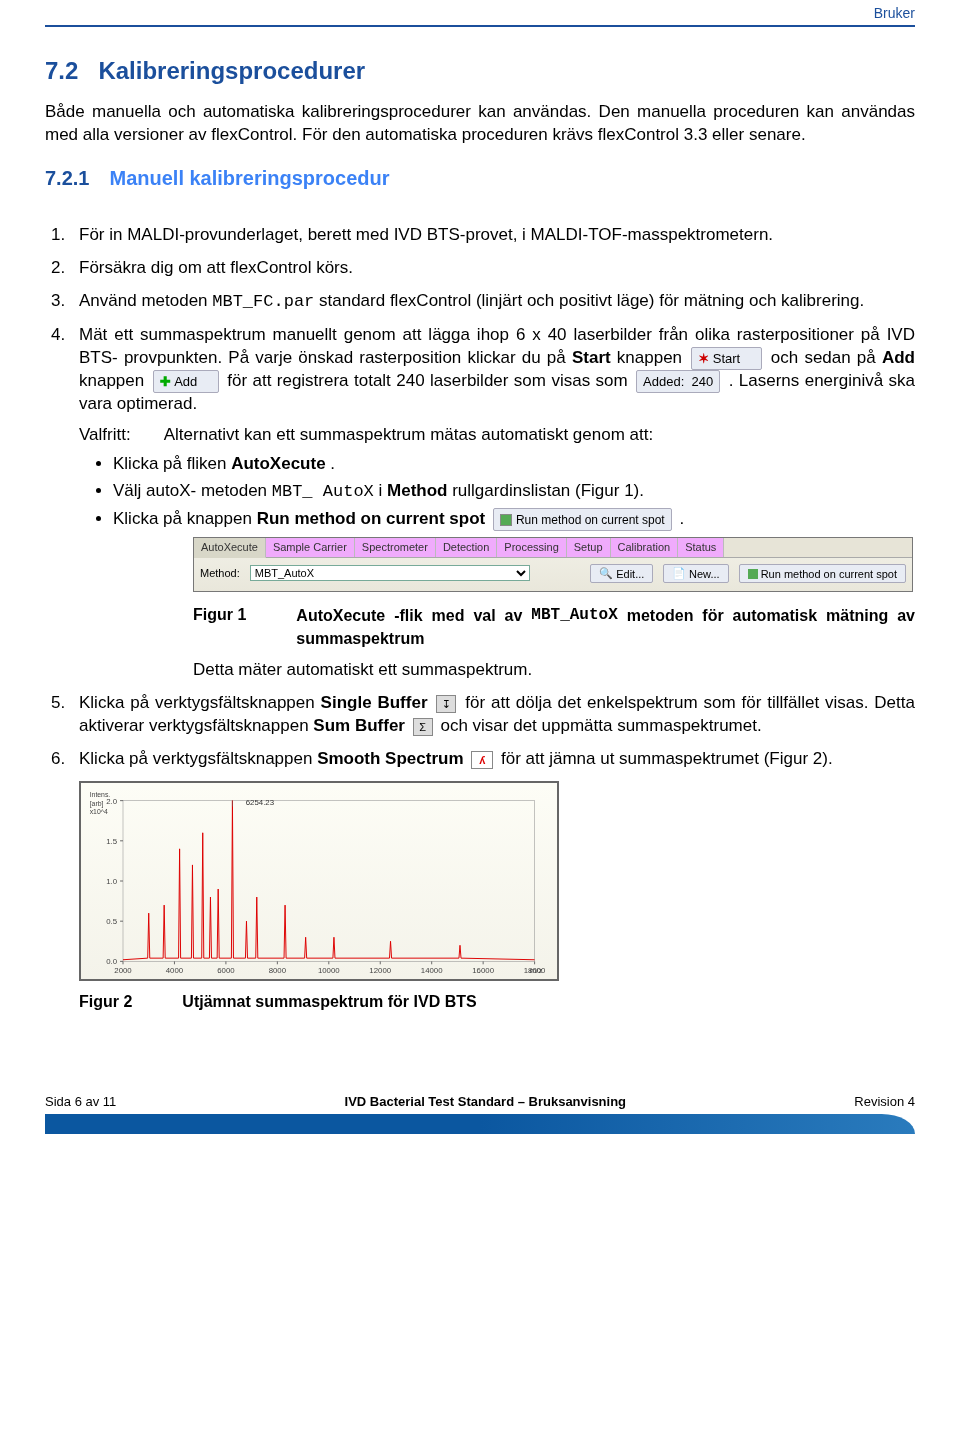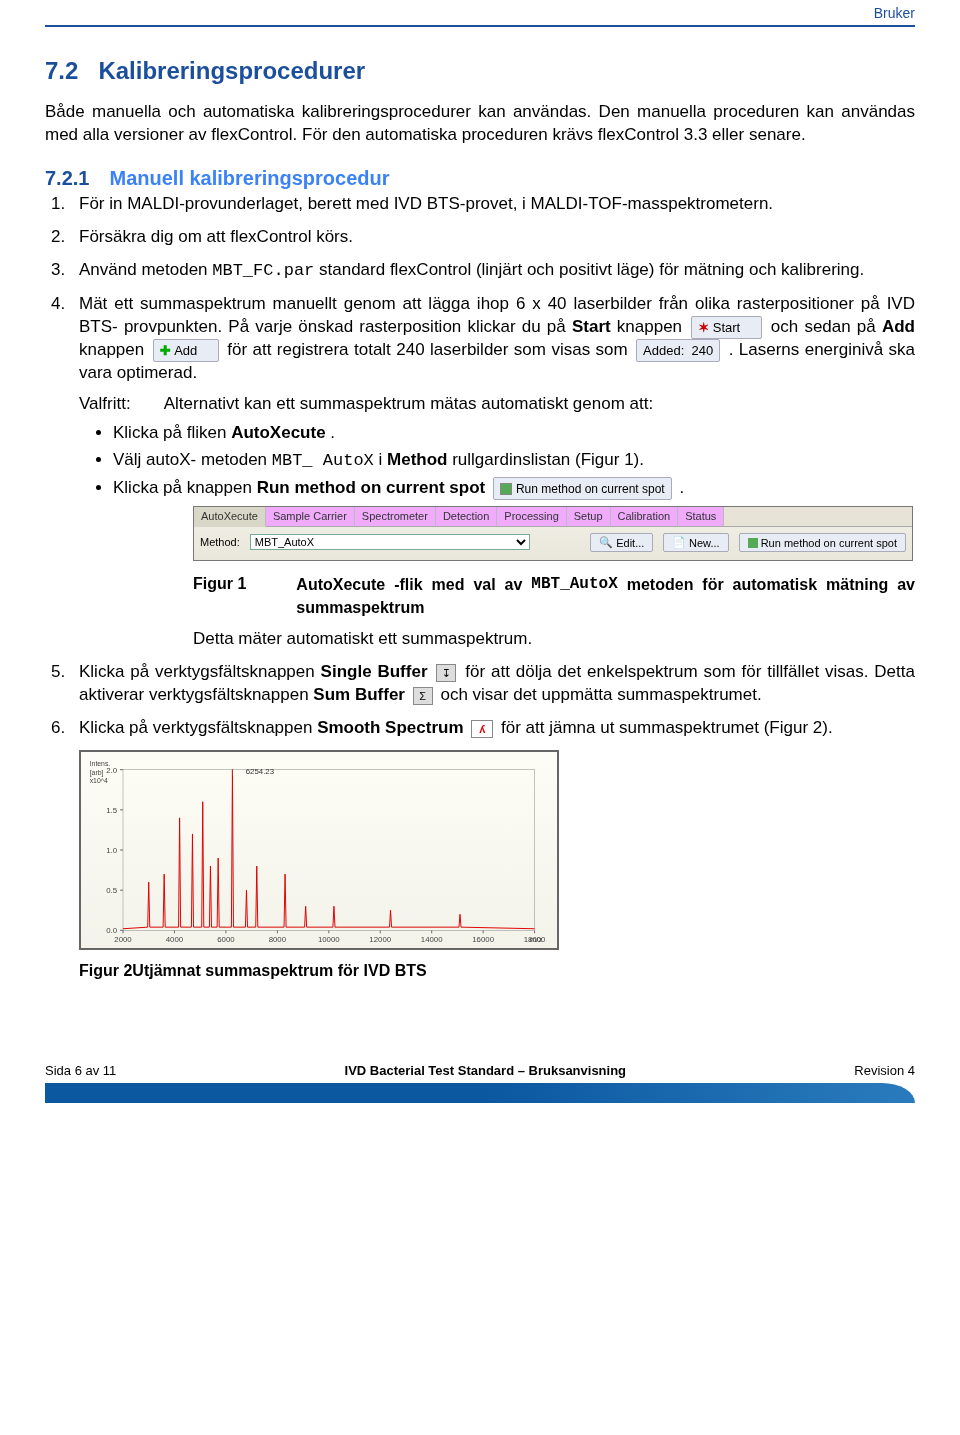--- a/index.html
+++ b/index.html
@@ -30,21 +30,21 @@
     align-items: flex-start;
     margin-bottom: 14px;
   }
   .sec72 .num { color: #1b4f9c; font-size: 24px; font-weight: 700; }
   .sec72 .title { color: #1b4f9c; font-size: 24px; font-weight: 700; }
   .para { margin: 0 0 18px 0; text-align: justify; }
   .sec721 {
     display: flex;
     gap: 20px;
     align-items: baseline;
-    margin-bottom: 1px;
+    margin-bottom: 32px;
   }
   .sec721 .num { color: #1b4f9c; font-size: 20px; font-weight: 700; }
   .sec721 .title { color: #3b82f6; font-size: 20px; font-weight: 700; }
   ol.steps {
     padding-left: 0;
     margin: 0;
     list-style: none;
     counter-reset: step;
   }
   ol.steps > li {
@@ -187,20 +187,21 @@
     width: 480px;
     height: 200px;
     border: 2px solid #666;
     position: relative;
     background: linear-gradient(#fdfdf6,#f4f3ea);
     overflow: hidden;
   }
   .fig2 svg { width:100%; height:100%; }
   .caprow2 {
     display: flex;
+    gap: 50px;
     margin: 10px 0 0 34px;
     font-size: 16px;
     text-align: right;
   }
   .caprow2 .figlabel { font-weight: 700; }
   .caprow2 .captxt { font-weight: 700; }
 
   .footer {
     position: relative;
     margin-top: 70px;

